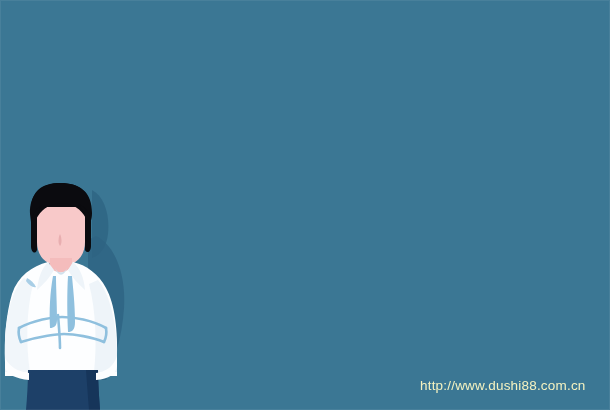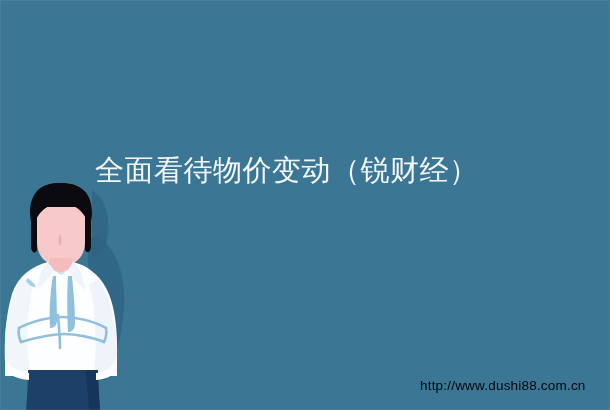--- a/index.html
+++ b/index.html
@@ -37,21 +37,21 @@
     line-height: 1;
     letter-spacing: 0.5px;
     white-space: nowrap;
   }
 
   
   #watermark {
     position: absolute;
     left: 420px;
     top: 378px;
-    color: #000000;
+    color: #fef9c3;
     font-size: 13.5px;
     letter-spacing: 0.2px;
     white-space: nowrap;
     opacity: 0.95;
   }
 
   
   #figure-wrap {
     position: absolute;
     left: 0px;
@@ -117,18 +117,17 @@
       </g>
 
       <path d="M28 190 C28 204 27 218 26 230 L100 230 C99 216 98 202 98 190 Z" fill="#1d4068"></path>
       <path d="M86 190 C87 204 88 218 89 230 L100 230 C99 216 98 202 98 190 Z" fill="#16355a"></path>
 
       <path d="M5 178 C9 186 18 192 29 193 L29 200 C16 199 7 194 5 188 Z" fill="#fdfeff"></path>
       <path d="M117 176 C114 186 106 192 96 193 L96 200 C109 199 116 194 117 186 Z" fill="#fdfeff"></path>
     </svg>
   </div>
 
-  <div id="title">全面看待物价变动（锐财经）</div>
 
   <div id="watermark">http://www.dushi88.com.cn</div>
 
   <div id="frame-edge"></div>
 </div>
 
 </body></html>

